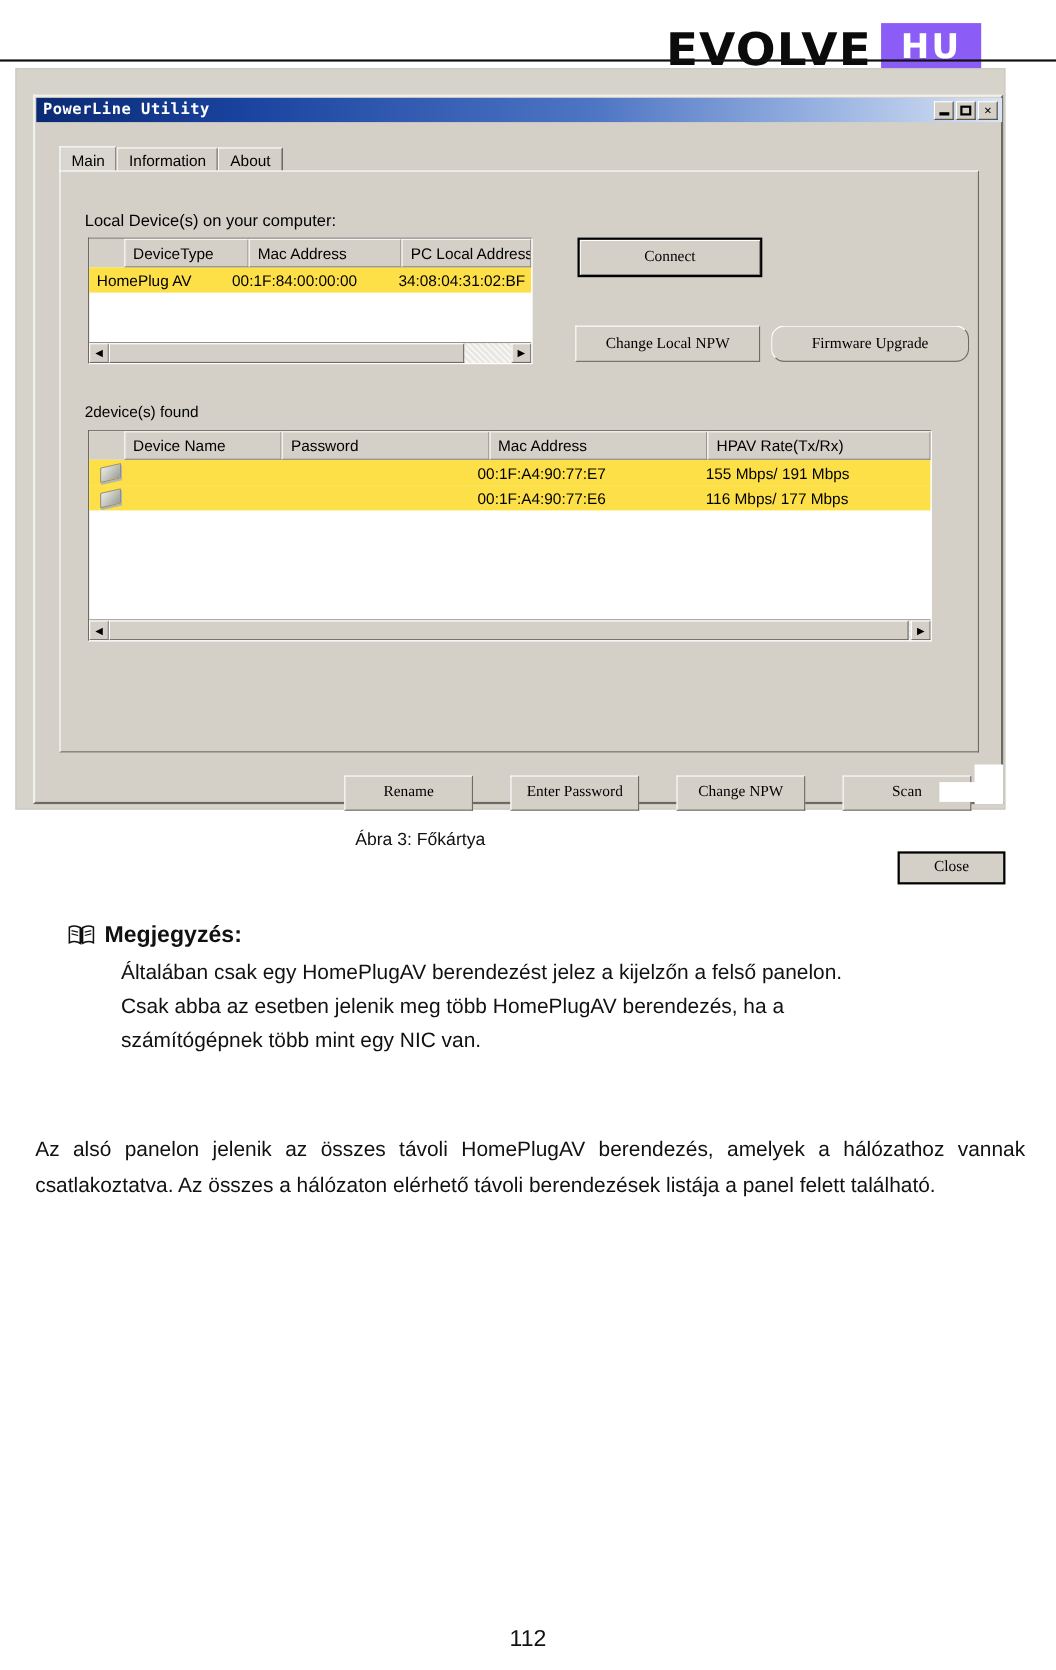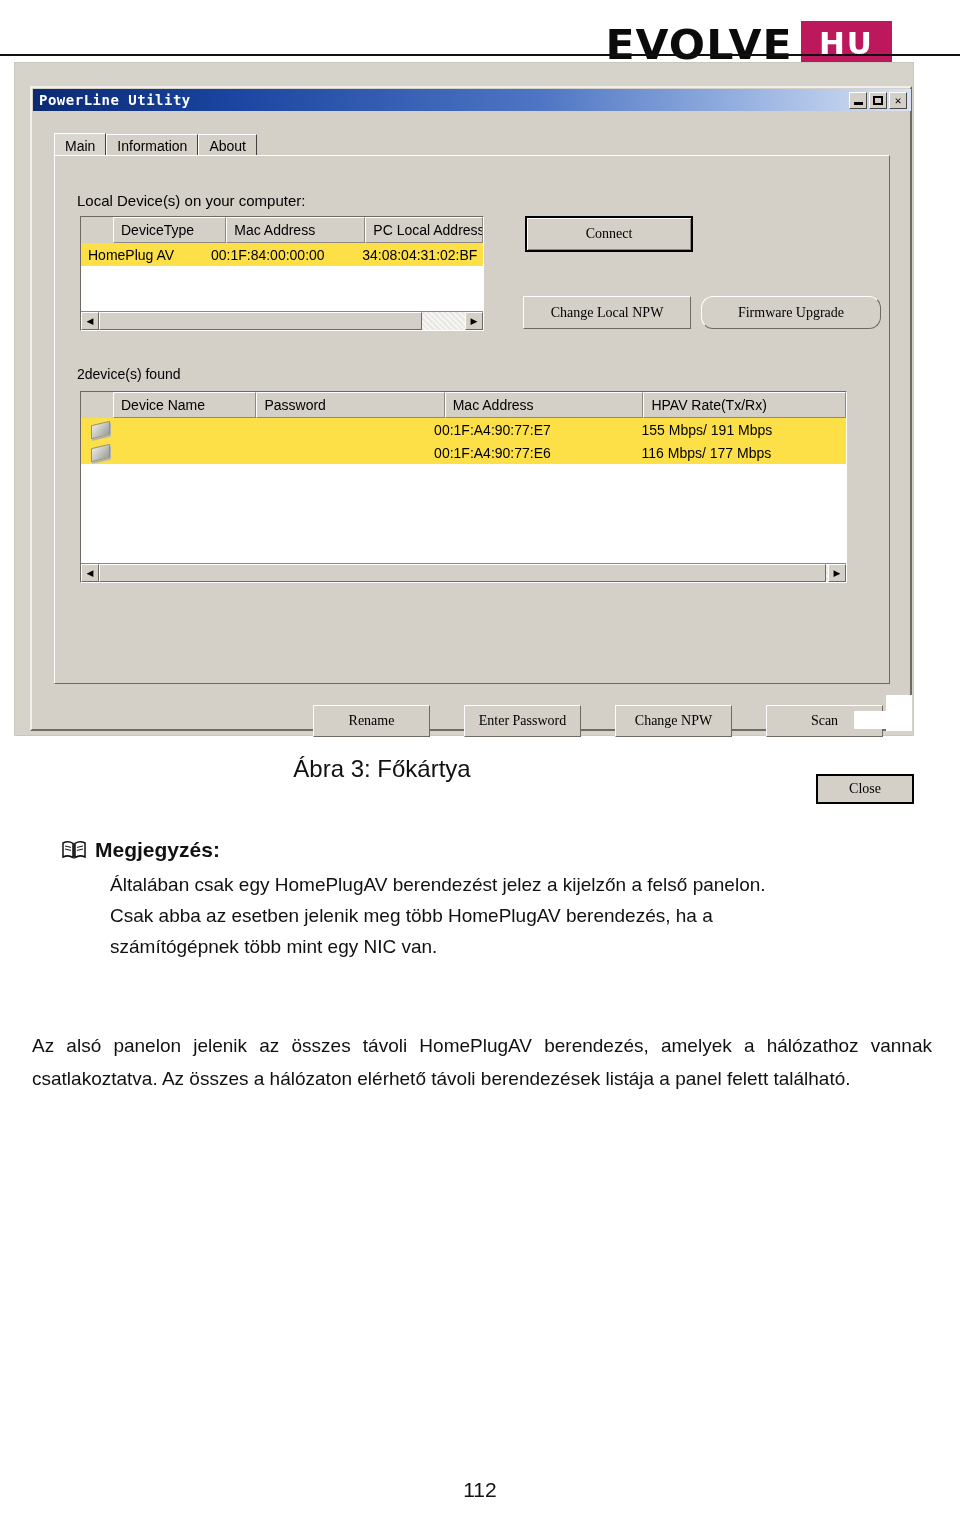--- a/index.html
+++ b/index.html
@@ -26,21 +26,21 @@
     font-family: "DejaVu Sans", sans-serif;
     font-weight: 700;
     font-size: 41px;
     letter-spacing: 1px;
     color: #0b0b0b;
     transform: scaleX(1.04);
     line-height: 44px;
   }
   .logo-hu {
     margin-left: 12px;
-    background: #be185d;
+    background: #8b5cf6;
     color: #ffffff;
     font-family: "DejaVu Sans", sans-serif;
     font-weight: 700;
     font-size: 31px;
     letter-spacing: 2px;
     padding: 6px 18px 8px 18px;
     line-height: 32px;
   }
   .header-rule {
     position: absolute; left: 0; top: 54px; width: 960px;
@@ -291,21 +291,21 @@
   .win-notch2 {
     position: absolute; right: 0px; bottom: 0px;
     width: 56px; height: 18px;
     background: #ffffff;
   }
 
   
   .caption {
     position: absolute; left: 0; top: 755px; width: 764px;
     text-align: center;
-    font-size: 24px; color: #111;
+    font-size: 16px; color: #111;
   }
   .note {
     position: absolute; left: 62px; top: 838px; width: 880px;
   }
   .note-title {
     display: flex; align-items: center; gap: 9px;
     font-size: 21px; font-weight: 700; color: #111;
   }
   .book-icon { display: block; }
   .note-body {

